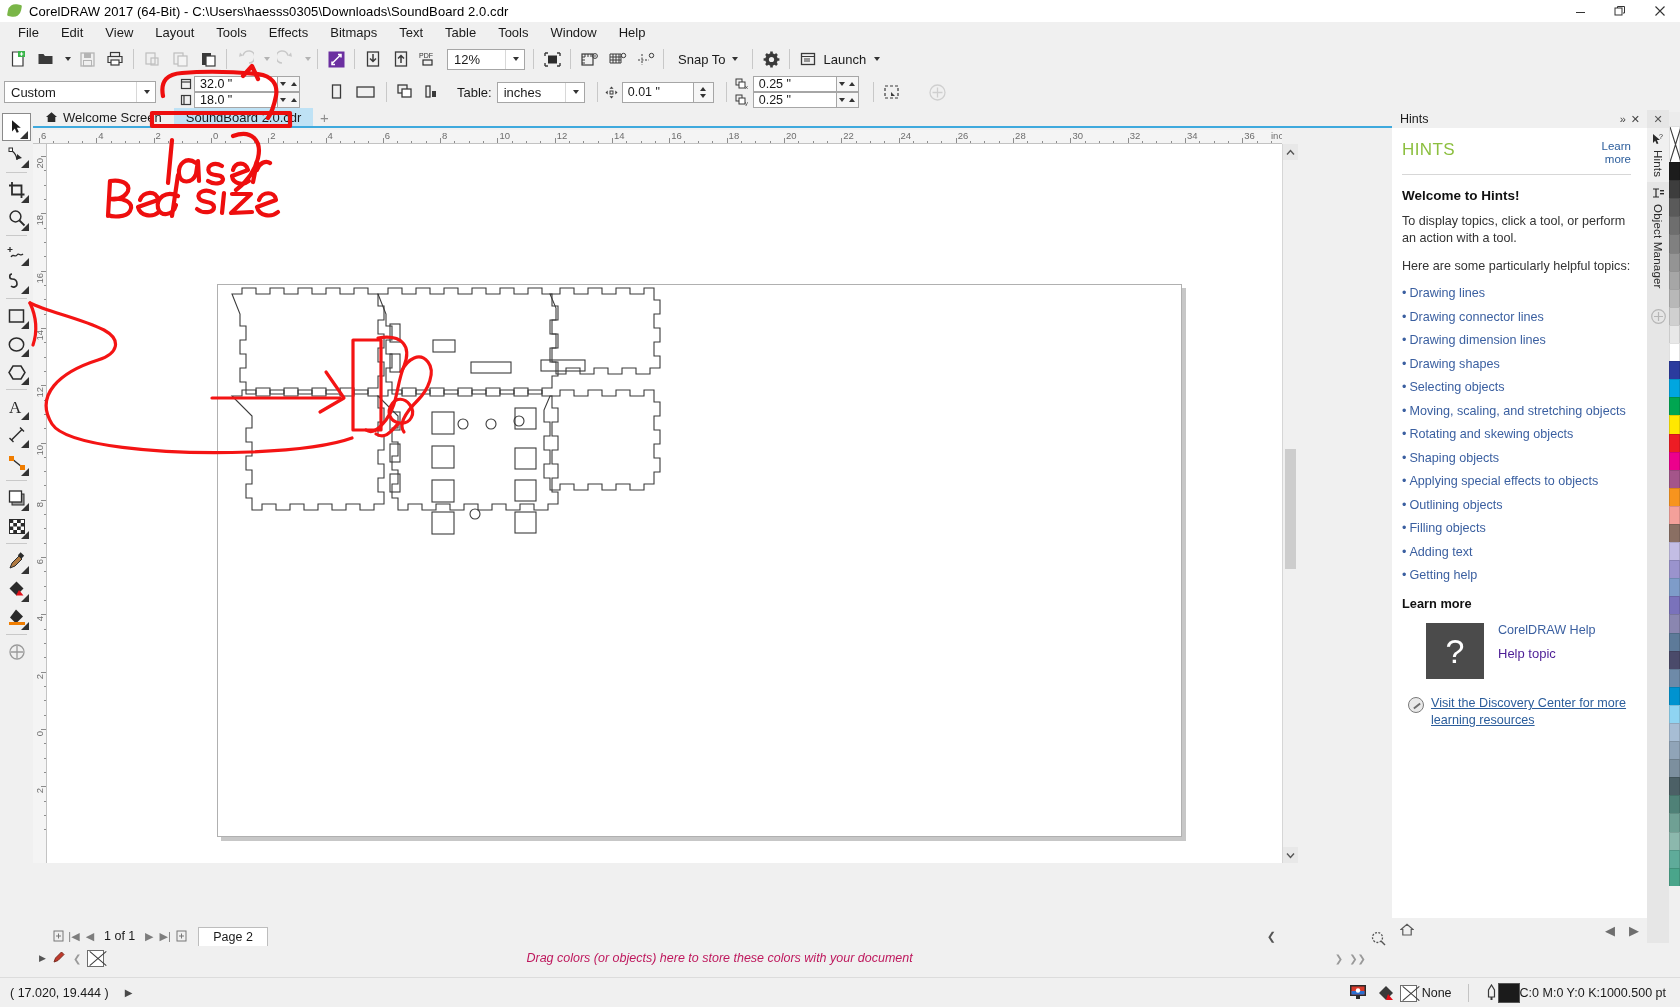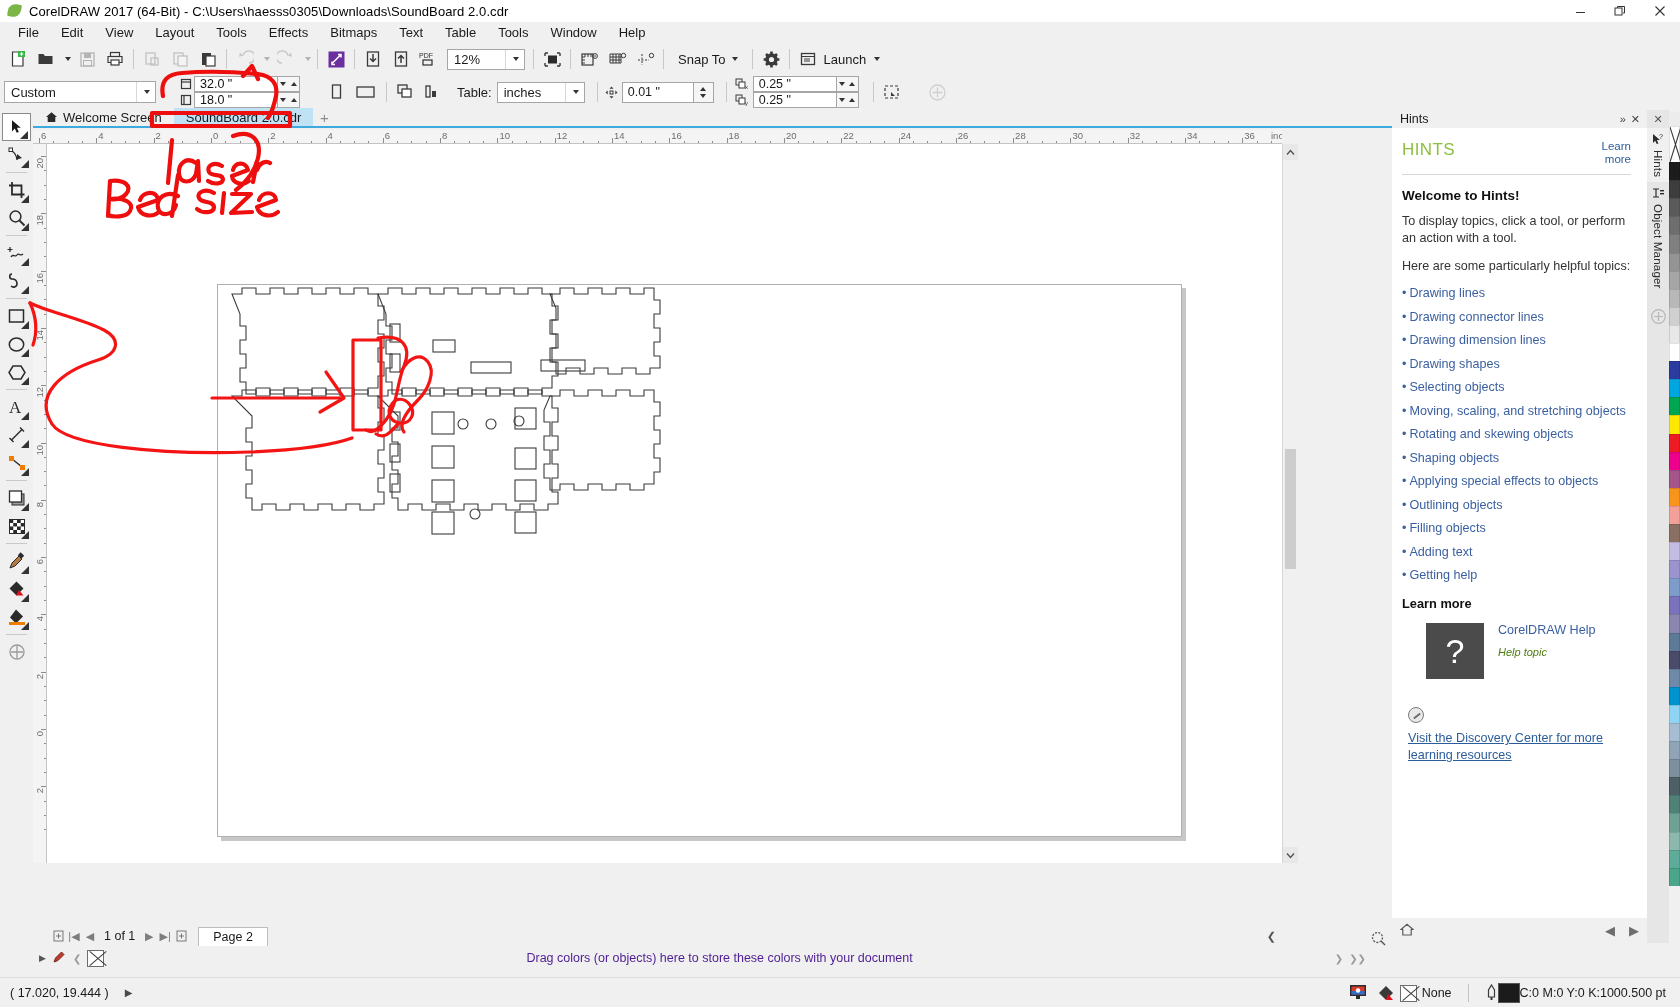--- a/index.html
+++ b/index.html
@@ -167,21 +167,21 @@
   .navbtn { width:14px;height:16px;display:flex;align-items:center;justify-content:center;color:#7d7d7d;font-size:11px; }
   .pagetab {
     height:19px; background:#fff; border:1px solid #bdbdbd; border-bottom:none;
     display:flex;align-items:center;padding:0 14px; font-size:12.5px; margin-left:8px;
     transform:skewX(0deg);
   }
   .paletteStrip {
     position:absolute; left:33px; top:947px; width:1339px; height:22px;
     background:#f0f0f0; display:flex; align-items:center; padding-left:6px; gap:6px;
   }
-  .palhint { flex:1; text-align:center; color:#4c1d95; font-size:12.5px; }
+  .palhint { flex:1; text-align:center; font-style:italic; color:#be185d; font-size:12.5px; }
   .nonebox { width:17px;height:17px; border:1px solid #6d6d6d; background:#fff; position:relative; }
   .nonebox:before, .nonebox:after { content:""; position:absolute; left:-1px; top:7px; width:22px;height:1px;background:#3a3a3a; }
   .nonebox:before { transform:rotate(41deg); } .nonebox:after { transform:rotate(-41deg); }
 
   
   .statusbar {
     position:absolute; left:0; top:977px; width:1680px; height:30px;
     background:#f0f0f0; display:flex; align-items:center; font-size:12.5px;
     border-top:1px solid #dcdcdc;
   }
@@ -211,22 +211,22 @@
   .hr { height:1px; background:#d7d7d7; margin:8px 0 13px 0; }
   .h-welcome { font-size:13.5px; font-weight:bold; color:#111; margin-bottom:10px; }
   .h-para { font-size:12.6px; color:#333; line-height:17px; margin-bottom:11px; }
   .h-link { font-size:12.6px; color:#3a5fa0; margin:0 0 9.5px 0; }
   .h-link .bul { color:#3a5fa0; margin-right:3px; }
   .h-learn { font-size:12.8px; font-weight:bold; color:#111; margin:14px 0 12px 0; }
   .helpcard { display:flex; gap:14px; align-items:flex-start; padding-left:24px; }
   .qmark { width:58px;height:56px;background:#4b4b4b;color:#fff;display:flex;align-items:center;justify-content:center;
            font-size:34px; }
   .help-t1 { font-size:12.6px; color:#3a5fa0; margin-bottom:9px; }
-  .help-t2 { font-size:11px; color:#4d7c0f;font-style:italic; }
-  .discovery { display:flex; gap:7px; margin-top:26px; padding-left:6px;flex-direction:column; }
+  .help-t2 { font-size:13px; color:#4c1d95; }
+  .discovery { display:flex; gap:7px; margin-top:16px; padding-left:6px; }
   .disc-icon { width:16px;height:16px;border:1px solid #7a7a7a;border-radius:50%;flex:none;margin-top:2px;
       background:#e9e9e9; position:relative; }
   .disc-icon:after{content:"";position:absolute;left:4px;top:7px;width:8px;height:2px;background:#6d6d6d;transform:rotate(-38deg);}
   .disc-link { font-size:12.6px; color:#2b5d9b; text-decoration:underline; line-height:17px; }
   .docker-foot {
     position:absolute; left:0; bottom:0; width:255px; height:25px; background:#f0f0f0;
     display:flex; align-items:center; padding:0 8px;
   }
   .docker-foot .right { margin-left:auto; display:flex; gap:14px; color:#6e6e6e; }
 

